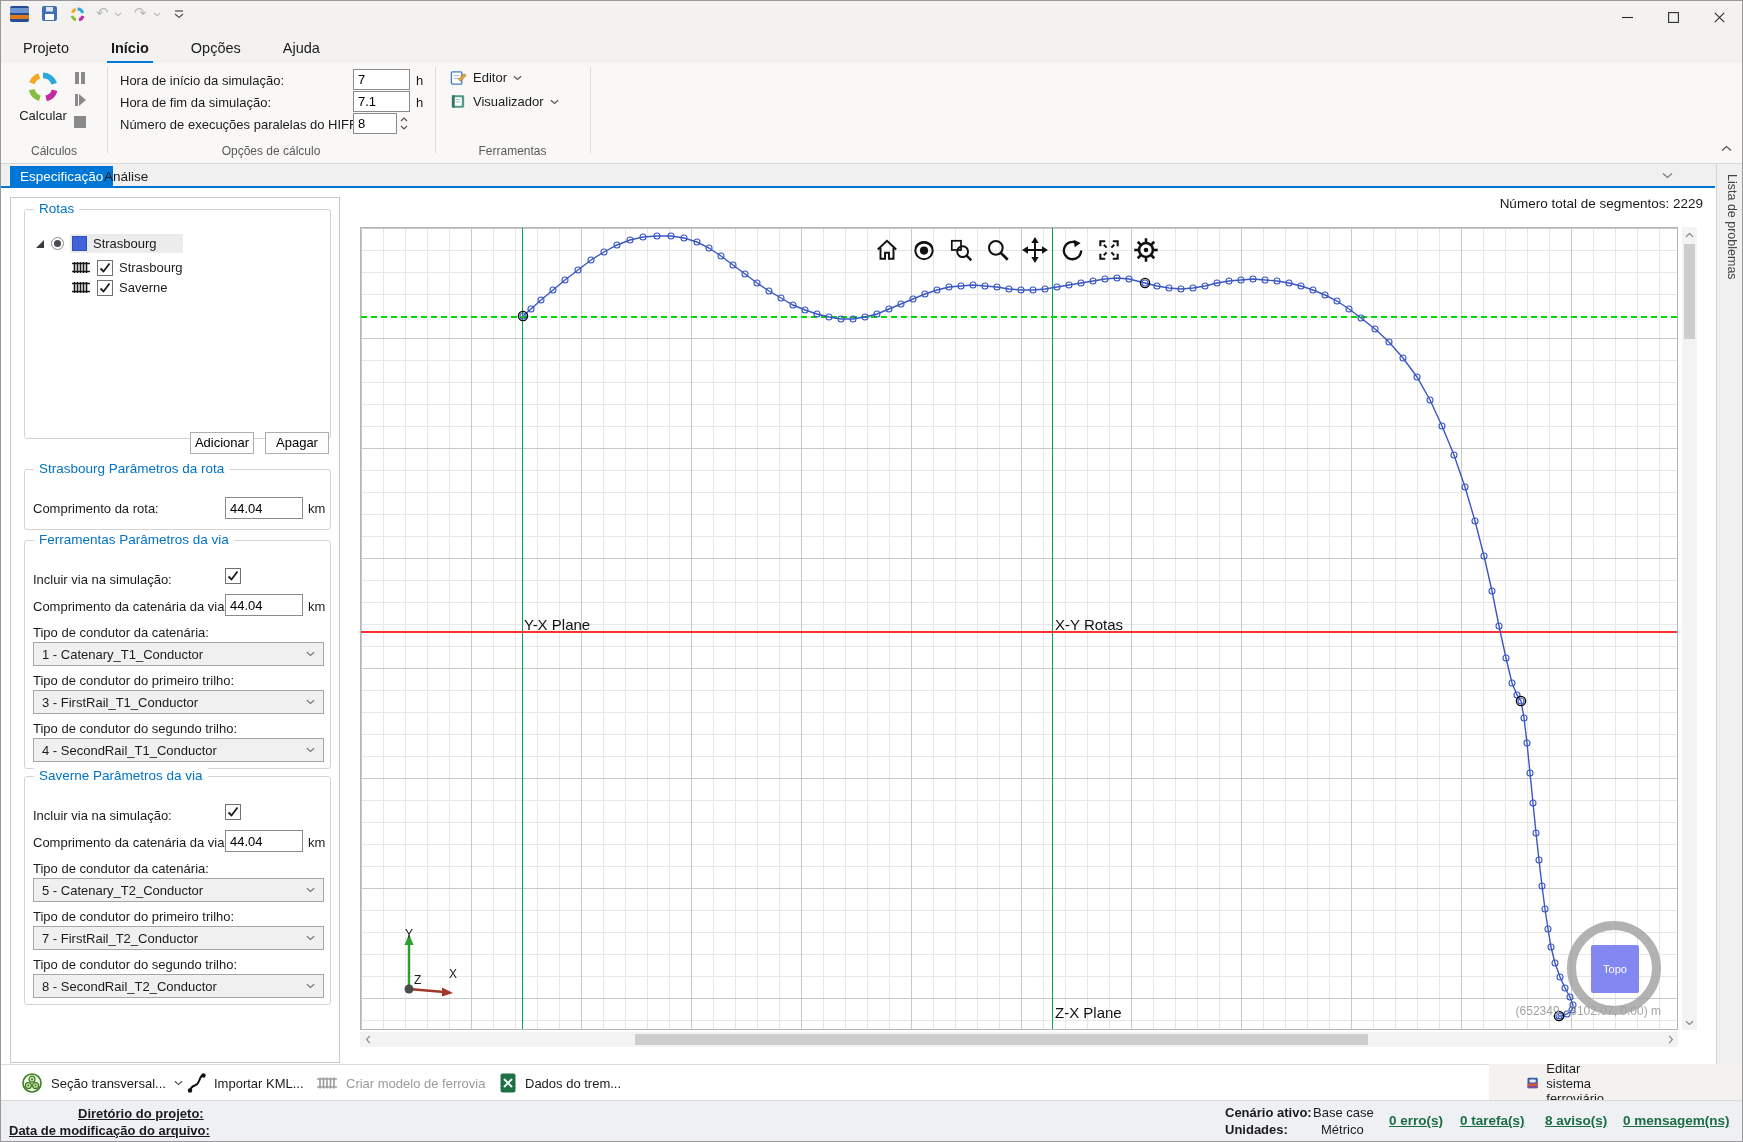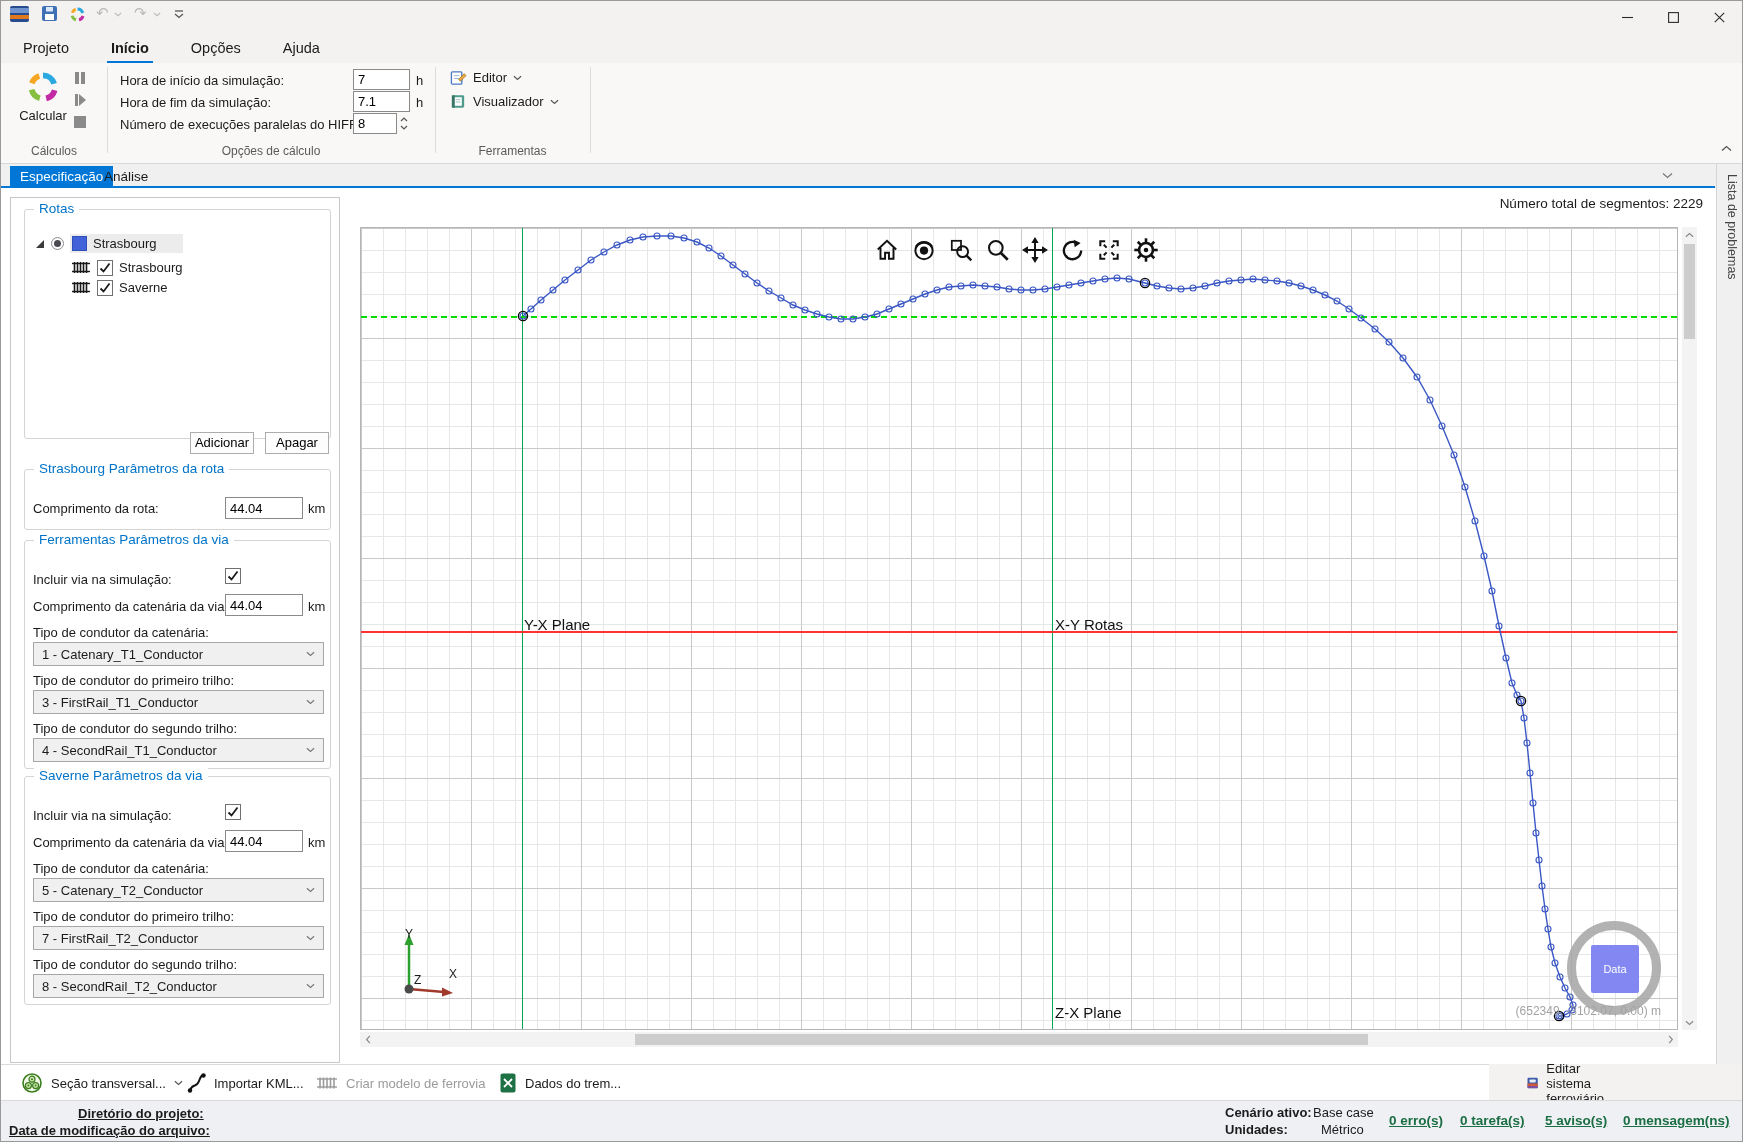--- a/index.html
+++ b/index.html
@@ -618,21 +618,21 @@
       <polygon points="23,8 18.5,19 27.5,19" fill="#2ca02c"></polygon>
       <line x1="23" y1="63" x2="58" y2="66" stroke="#a0392b" stroke-width="2.5"></line>
       <polygon points="67,67 56,61.5 56,70.5" fill="#a0392b"></polygon>
       <circle cx="23" cy="63" r="4.5" fill="#4a4a4a"></circle>
       <text x="19" y="12" font-size="12" fill="#1a1a1a">Y</text>
       <text x="28" y="58" font-size="12" fill="#1a1a1a">Z</text>
       <text x="63" y="52" font-size="12" fill="#1a1a1a">X</text>
     </svg>
 
     <div class="topo-ring"></div>
-    <div class="topo-cube">Data</div>
+    <div class="topo-cube">Topo</div>
 
     <span class="coords">(652349, -3102.07, 0.00) m</span>
   </div>
 
   <div class="vsb">
     <span class="sbarrow" style="top:0">
         <svg width="9" height="6" viewBox="0 0 10 6">
           <polyline points="1,5 5,1.5 9,5" fill="none" stroke="#888" stroke-width="1.3"></polyline>
         </svg>
       </span>
@@ -719,17 +719,17 @@
     <span class="sblabel" style="left:77px;top:5px">Diretório do projeto:</span>
     <span class="sblabel" style="left:8px;top:22px">Data de modificação do arquivo:</span>
 
     <span class="sbbold" style="left:1224px;top:4px">Cenário ativo:</span>
     <span class="sbplain" style="left:1312px;top:4px">Base case</span>
     <span class="sbbold" style="left:1224px;top:21px">Unidades:</span>
     <span class="sbplain" style="left:1320px;top:21px">Métrico</span>
 
     <span class="sblink" style="left:1388px;top:12px">0 erro(s)</span>
     <span class="sblink" style="left:1459px;top:12px">0 tarefa(s)</span>
-    <span class="sblink" style="left:1544px;top:12px">5 aviso(s)</span>
+    <span class="sblink" style="left:1544px;top:12px">8 aviso(s)</span>
     <span class="sblink" style="left:1622px;top:12px">0 mensagem(ns)</span>
   </div>
 
 </div>
 
 </body></html>

